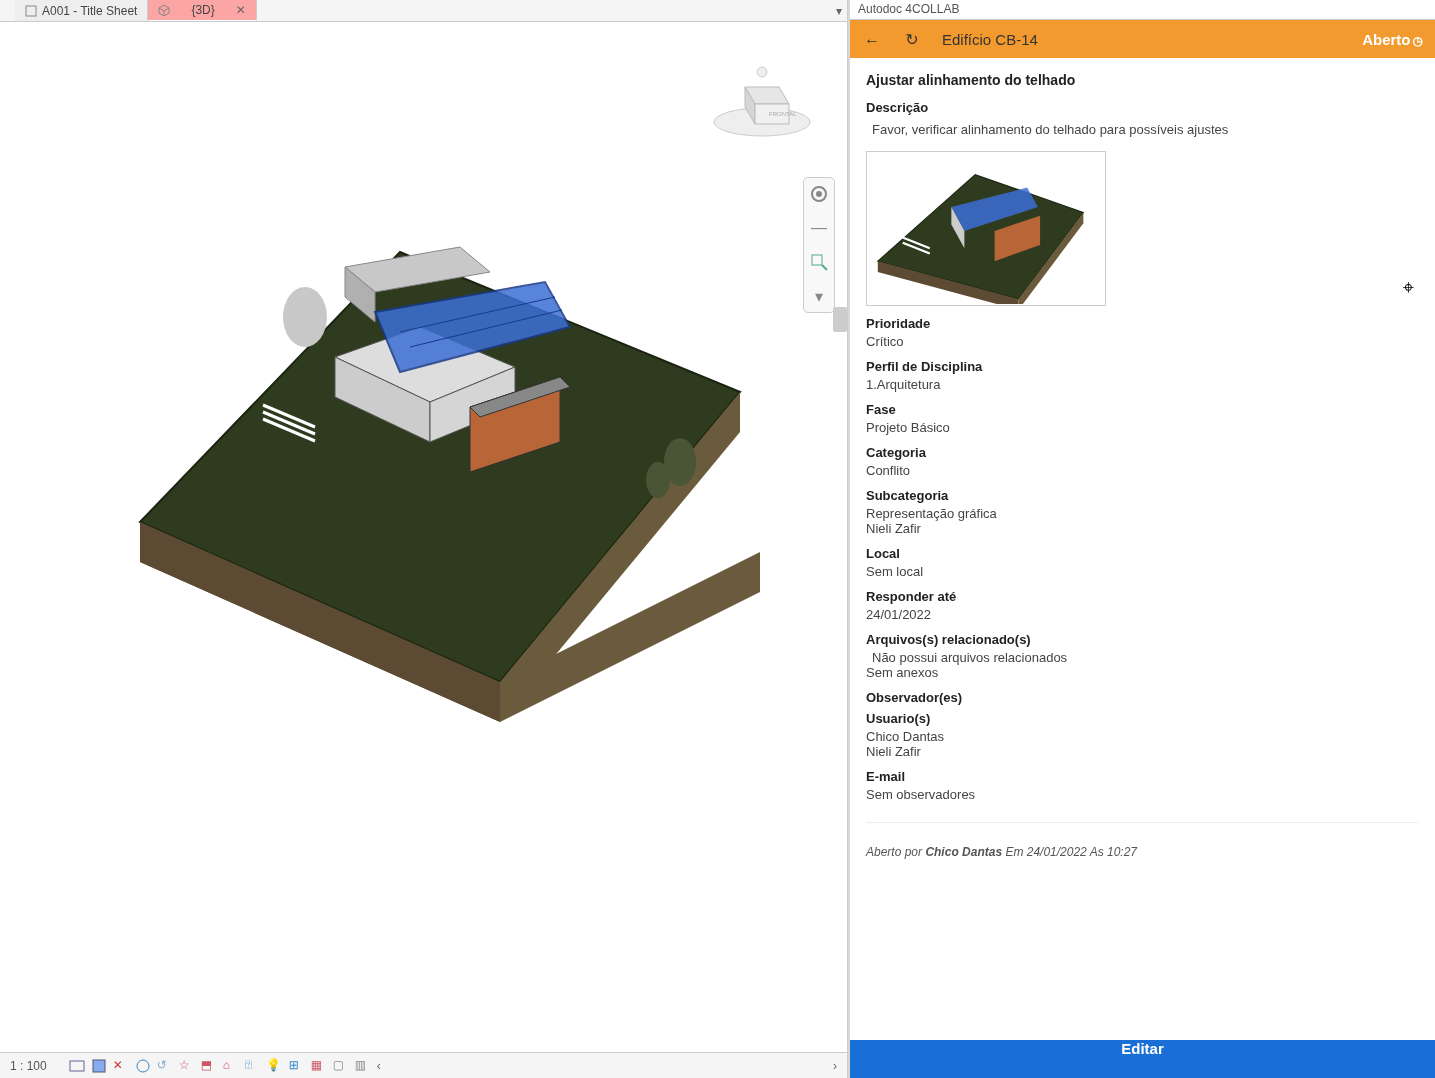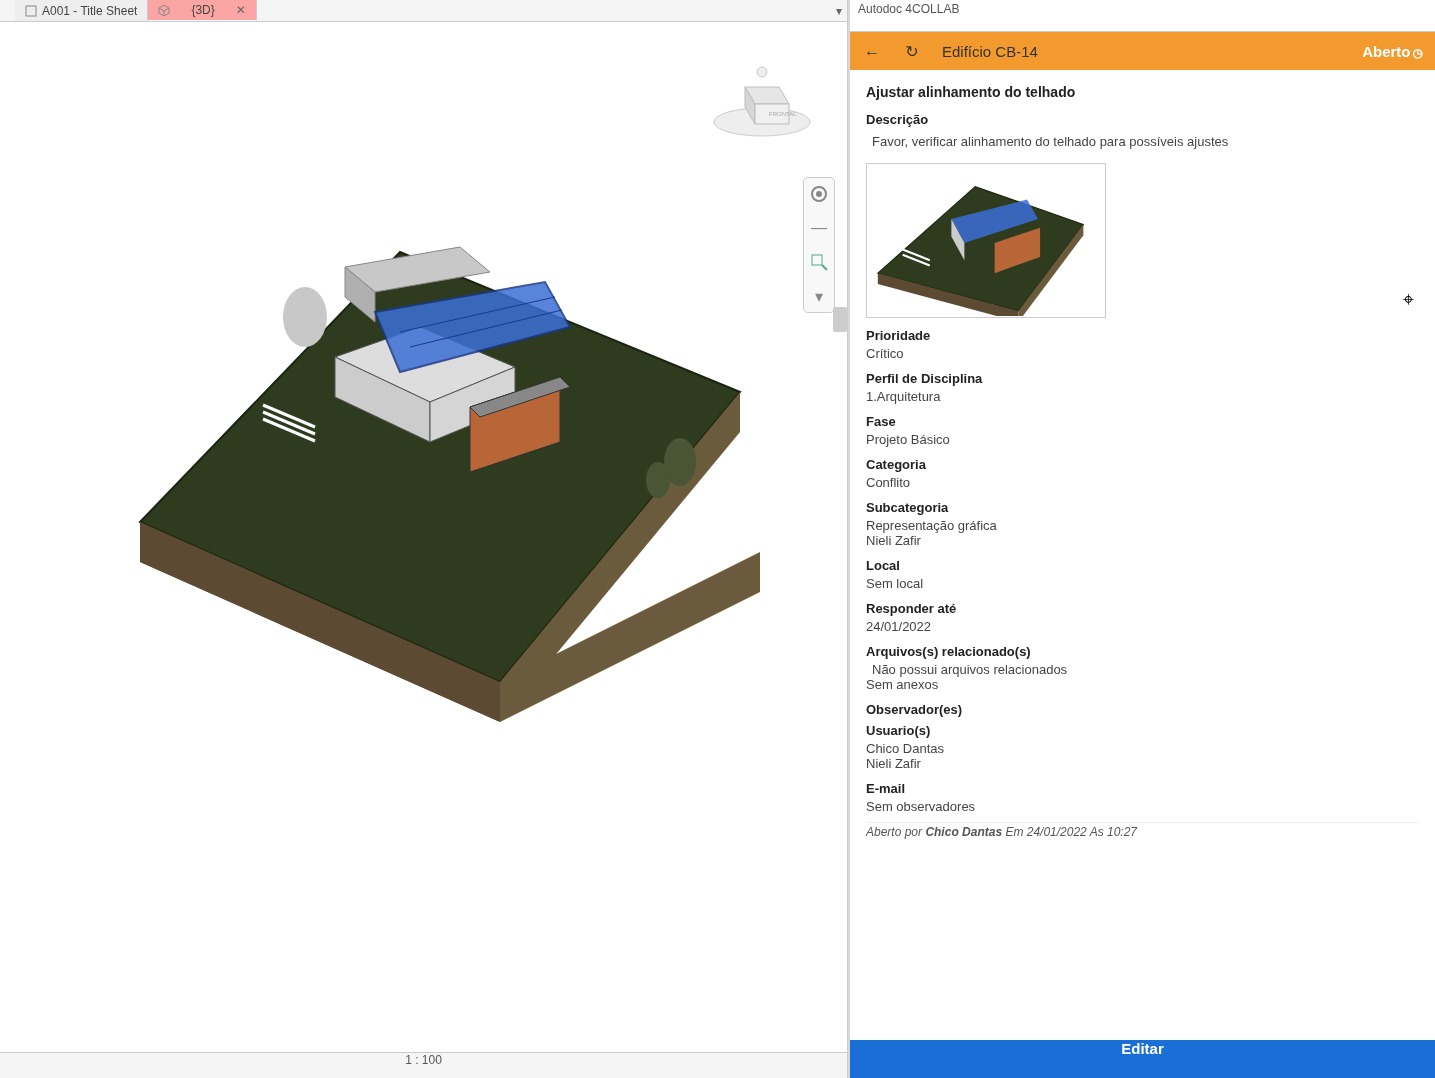--- a/index.html
+++ b/index.html
@@ -12,39 +12,39 @@
 .tab.active { background: #fca5a5; border-bottom: 1px solid #fff; gap: 21px; }
 .tab-icon { width: 12px; height: 12px; display: inline-block; }
 .close-x { color: #666; cursor: pointer; }
 .chevron-down { margin-left: auto; padding: 0 5px; color: #666; }
 .viewport { flex: 1; position: relative; background: #fff; overflow: hidden; }
 .cube-widget { position: absolute; top: 40px; right: 30px; width: 110px; height: 80px; }
 .nav-tools { position: absolute; top: 155px; right: 12px; width: 32px; border: 1px solid #ccc; border-radius: 5px; background: #f8f8f8; display: flex; flex-direction: column; align-items: center; padding: 4px 0; gap: 10px; }
 .nav-tools div { width: 24px; height: 24px; display: flex; align-items: center; justify-content: center; color: #888; font-size: 16px; cursor: pointer; }
 .scroll-block { position: absolute; top: 285px; right: 0; width: 14px; height: 25px; background: #ccc; border-radius: 2px; }
 .model-canvas { position: absolute; top: 170px; left: 100px; width: 680px; height: 530px; }
-.status-bar { height: 26px; border-top: 1px solid #ccc; background: #f5f5f5; display: flex; align-items: center; padding: 0 10px; font-size: 12px; color: #555; gap: 6px; flex-direction: column; }
+.status-bar { height: 26px; border-top: 1px solid #ccc; background: #f5f5f5; display: flex; align-items: center; padding: 0 10px; font-size: 12px; color: #555; gap: 6px; }
 .status-bar .icon { width: 16px; height: 16px; display: inline-block; }
 .panel-side { flex: 1; display: flex; flex-direction: column; border-left: 2px solid #d8d8d8; }
-.panel-title-bar { height: 32px; background: #fff; border-bottom: 1px solid #ccc; font-size: 12px; color: #555; padding: 2px 8px; }
+.panel-title-bar { height: 20px; background: #fff; border-bottom: 1px solid #ccc; font-size: 12px; color: #555; padding: 2px 8px; }
 .panel-header { height: 38px; background: #f29a2e; display: flex; align-items: center; padding: 0 12px; gap: 20px; }
 .panel-header .icon-btn { width: 20px; height: 20px; color: #333; cursor: pointer; display: flex; align-items: center; justify-content: center; font-size: 16px; }
 .panel-header .title { color: #333; font-size: 15px; }
 .panel-header .status { margin-left: auto; color: #fff; font-weight: 600; font-size: 15px; display: flex; align-items: flex-end; gap: 2px; }
 .panel-tabs { display: flex; height: 36px; border-bottom: 1px solid #ddd; }
 .panel-tab { flex: 1; display: flex; align-items: center; justify-content: center; color: #1a6fd6; font-size: 14px; cursor: pointer; position: relative; }
 .panel-tab.active { border: 2px solid #e22; border-bottom: 3px solid #1a6fd6; box-shadow: inset 0 -2px 0 #1a6fd6; }
 .panel-body { flex: 1; overflow-y: auto; padding: 14px 16px 0 16px; }
 .issue-title { font-weight: 700; font-size: 14px; margin-bottom: 12px; color: #222; }
 .section-label { font-weight: 700; font-size: 13px; margin-top: 10px; margin-bottom: 3px; color: #222; }
 .section-value { font-size: 13px; color: #444; }
 .description { font-size: 13px; color: #444; padding: 4px 6px; }
 .thumb-box { border: 1px solid #ccc; width: 240px; height: 155px; margin-top: 10px; background: #fff; display: flex; align-items: center; justify-content: center; overflow: hidden; }
 .focus-icon { float: right; margin-top: -30px; margin-right: 5px; font-size: 20px; cursor: pointer; }
-.audit { font-size: 12px; color: #555; font-style: italic; margin-top: 8px; padding-top: 2px; border-top: 1px solid #eee; }
+.audit { font-size: 12px; color: #555; font-style: italic; margin-top: 20px; padding-top: 22px; border-top: 1px solid #eee; }
 .audit b { font-style: italic; }
 .edit-bar { height: 38px; background: #1a6fd6; color: #fff; display: flex; align-items: flex-start; justify-content: center; font-size: 15px; font-weight: 600; cursor: pointer; }
 
 
 svg { display: block; }
 </style>
 </head>
 <body>
 
 <div class="app">

